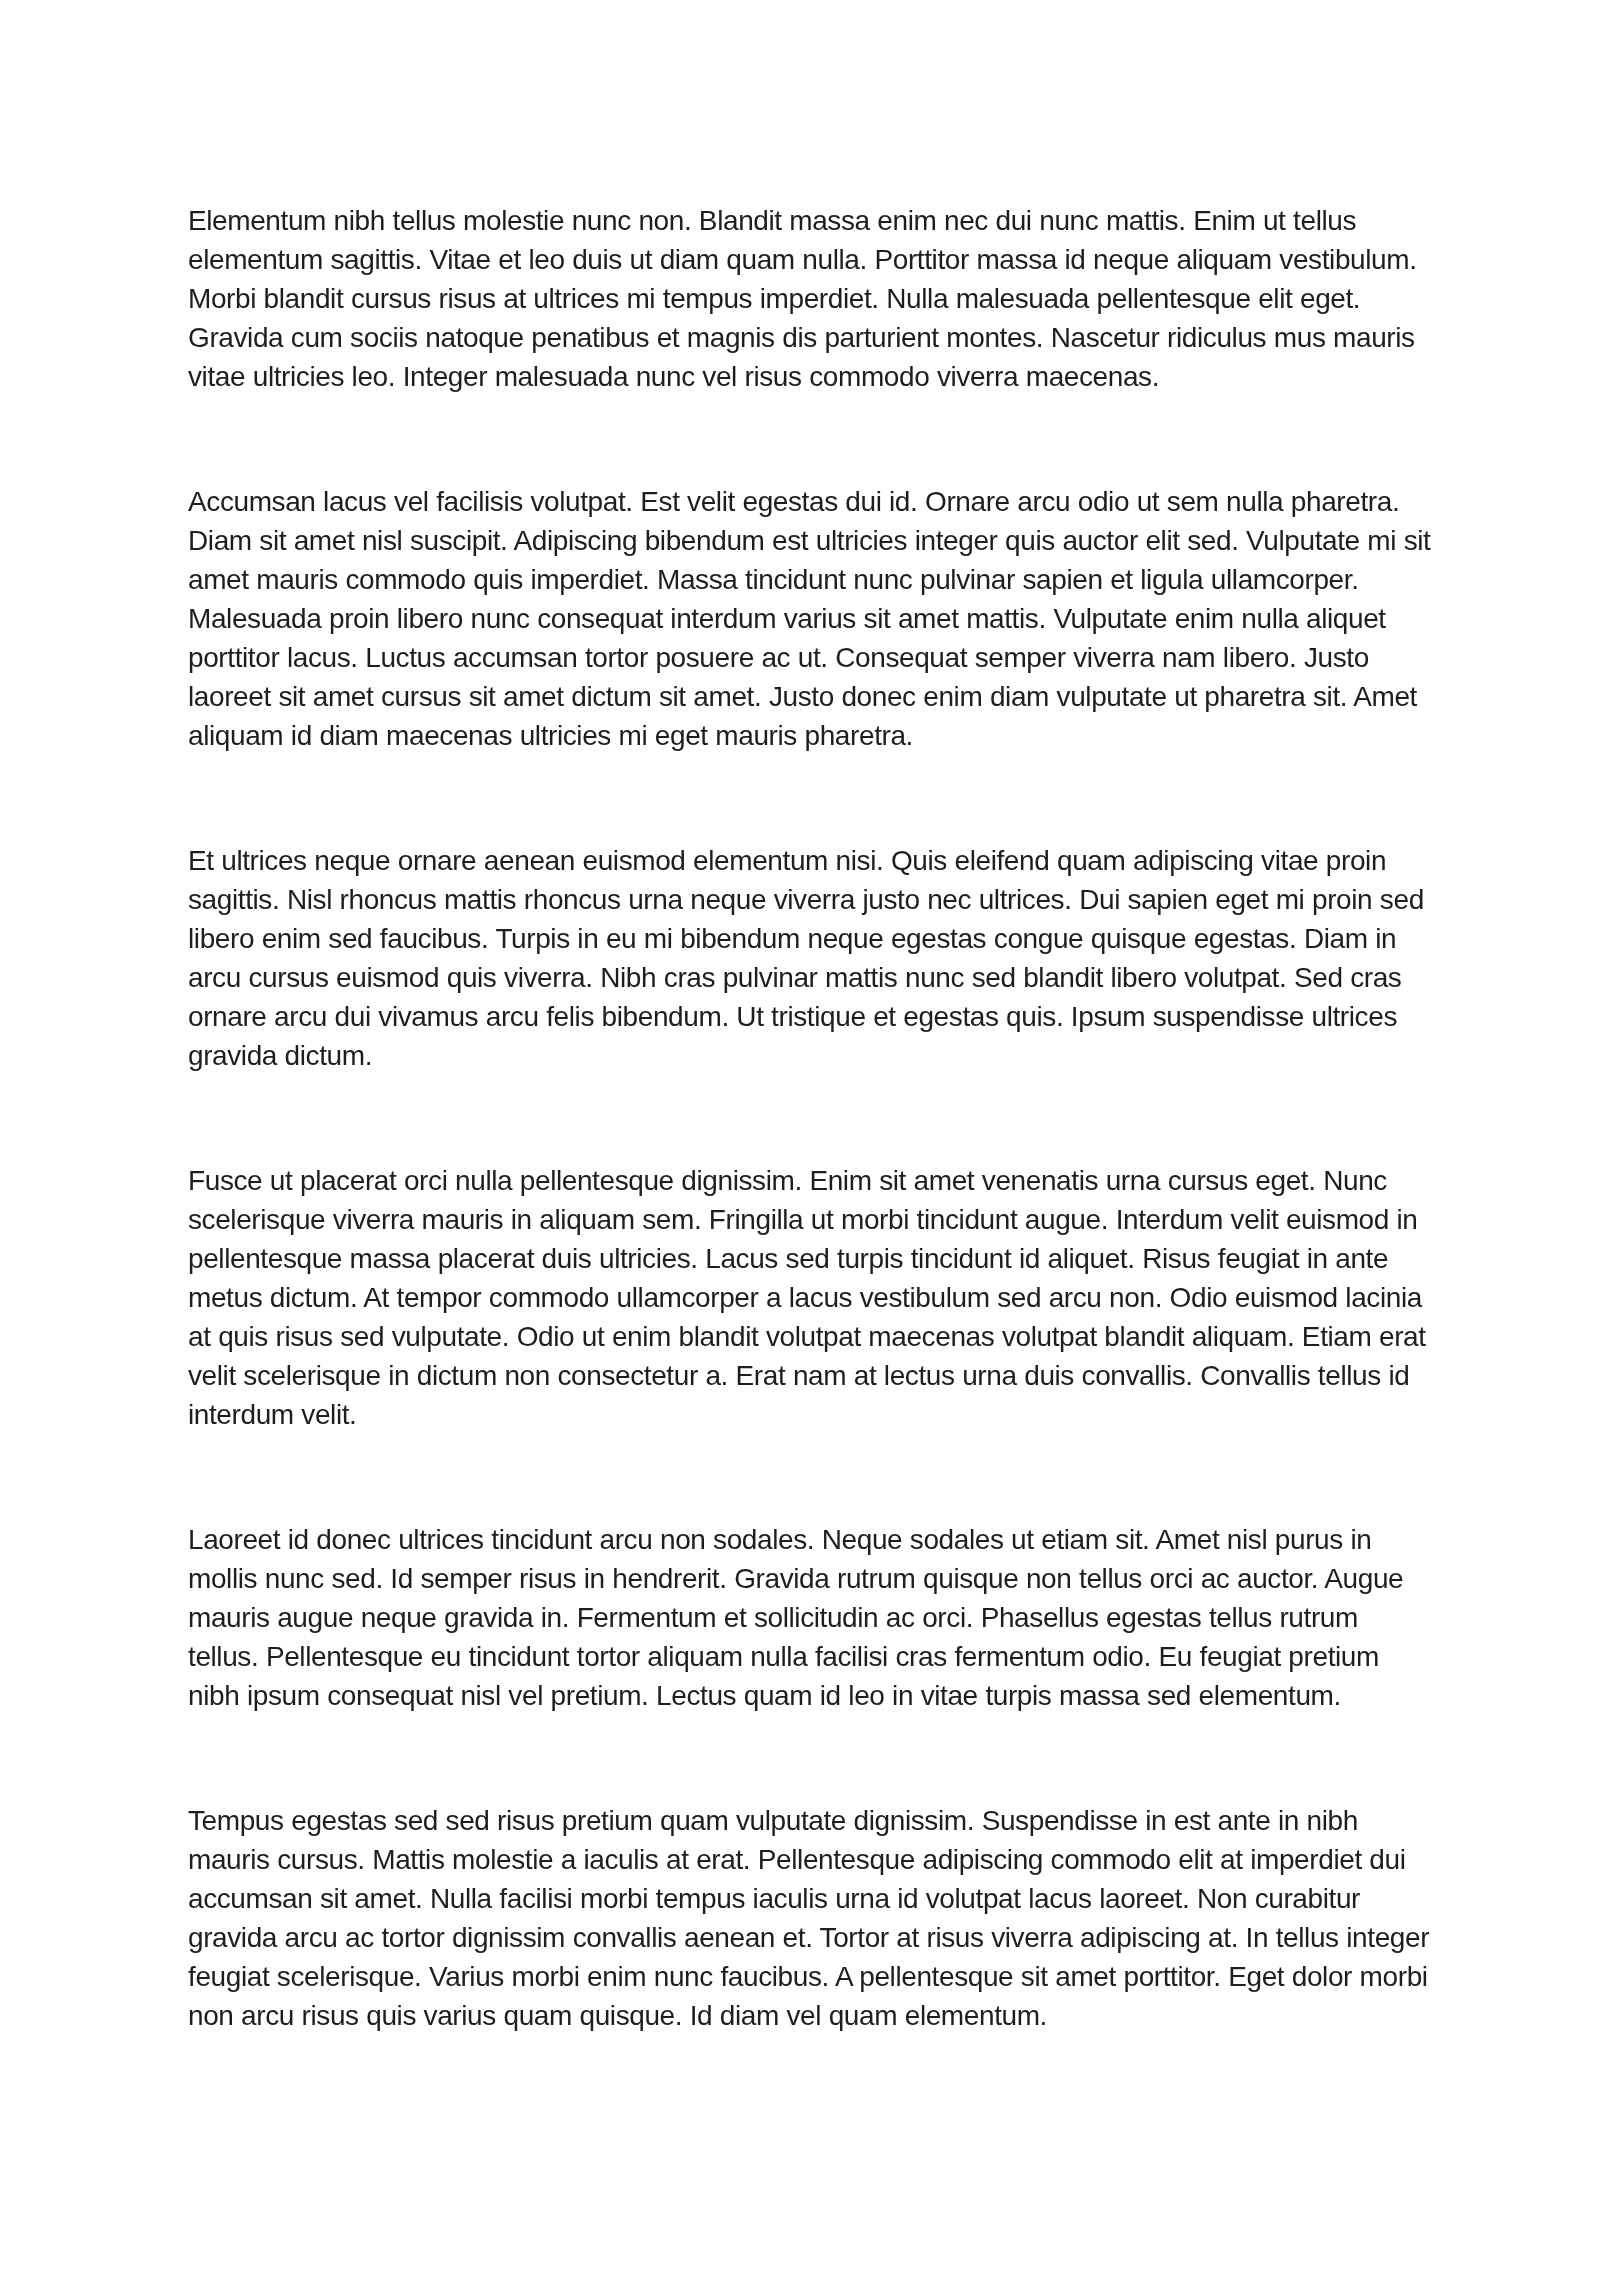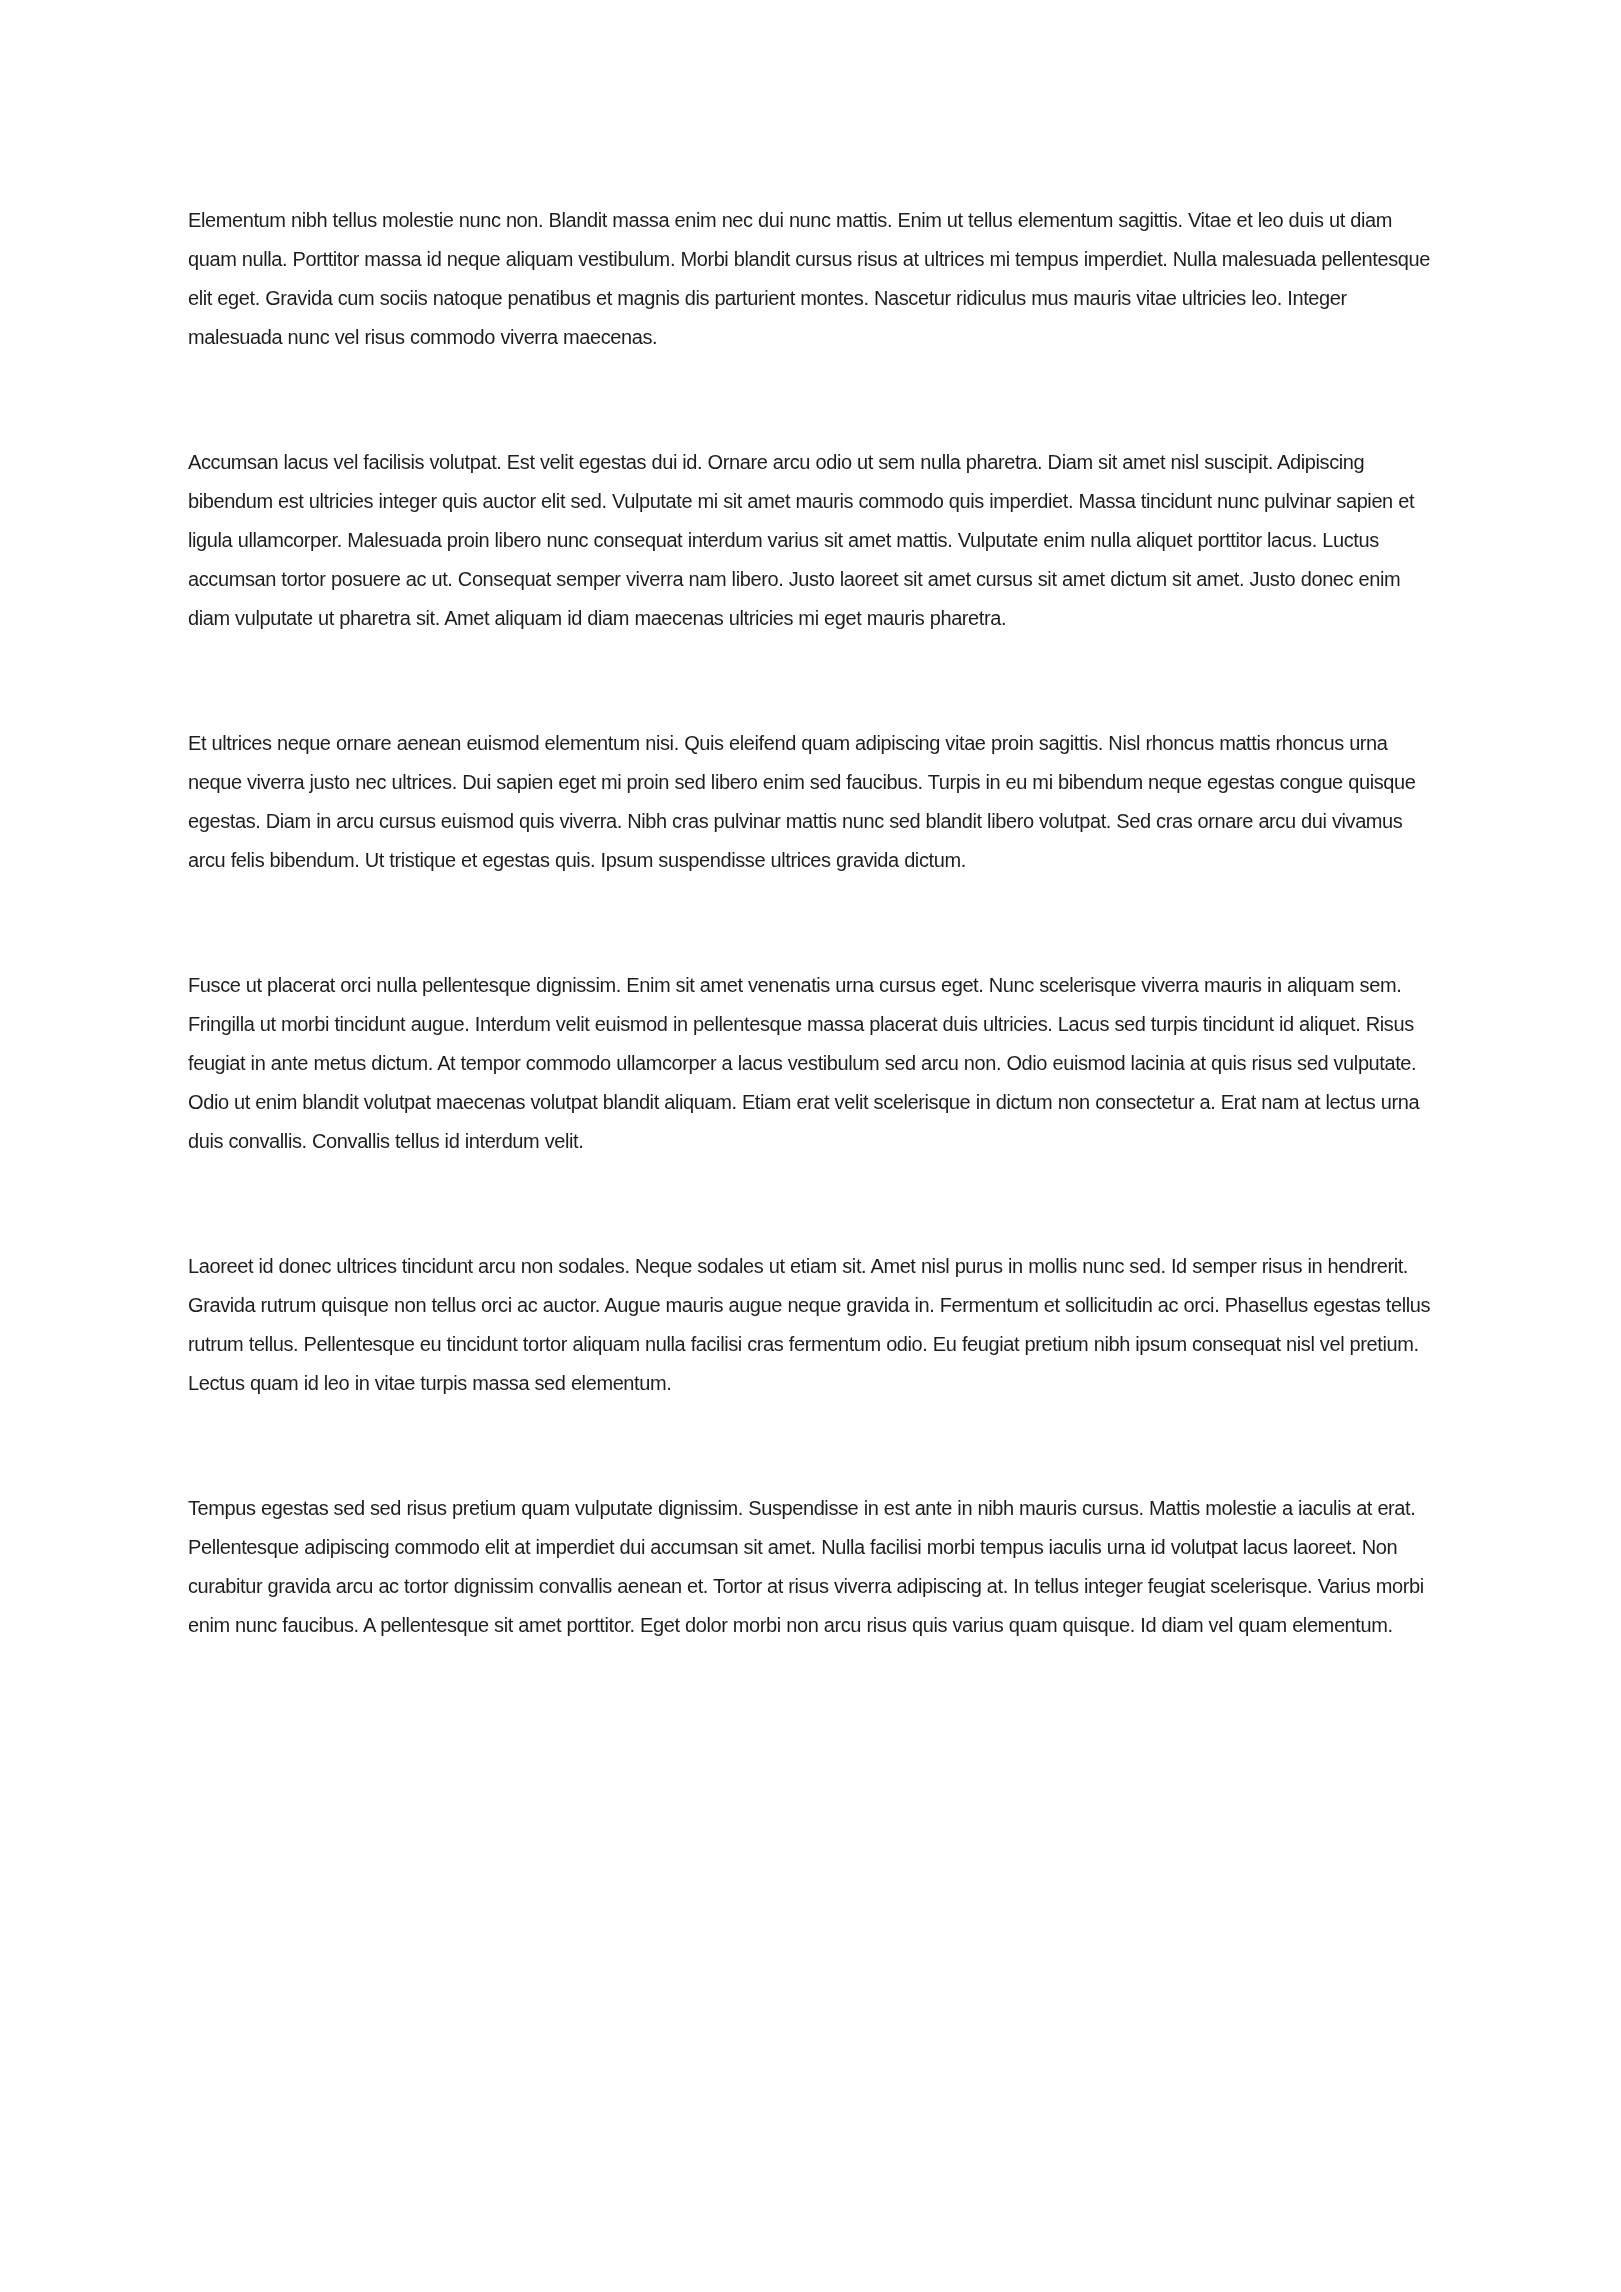--- a/index.html
+++ b/index.html
@@ -14,21 +14,21 @@
   .page {
     width: 1621px;
     height: 2293px;
     background: #ffffff;
     padding: 201px 188px 0 188px;
     font-family: "Liberation Sans", "DejaVu Sans", sans-serif;
     color: #1e1e1e;
   }
 
   .doc-paragraph {
-    font-size: 20px;
+    font-size: 28px;
     line-height: 39px;
     letter-spacing: -0.4px;
     word-spacing: 0.2px;
     text-align: left;
     margin-bottom: 86px;
     max-width: 1253px;
   }
 </style>
 </head>
 <body>

